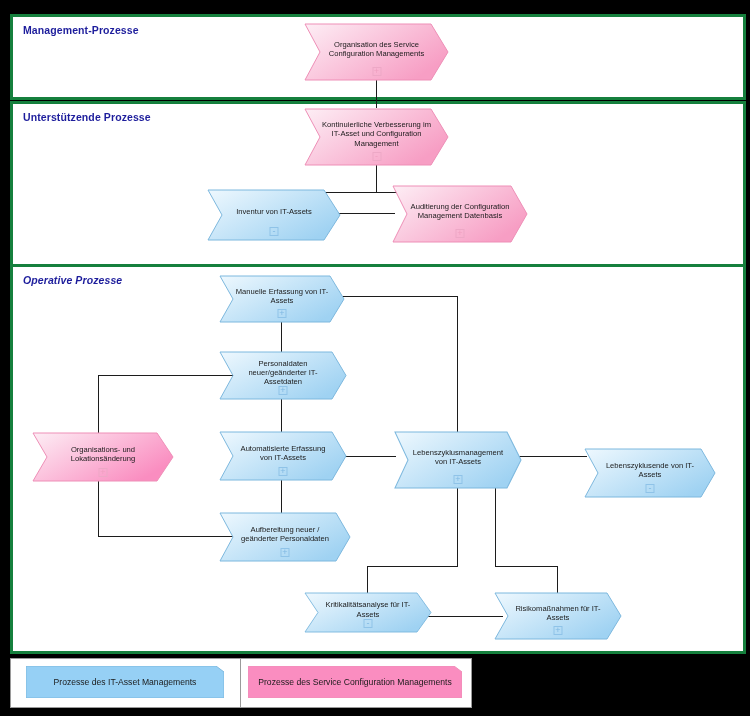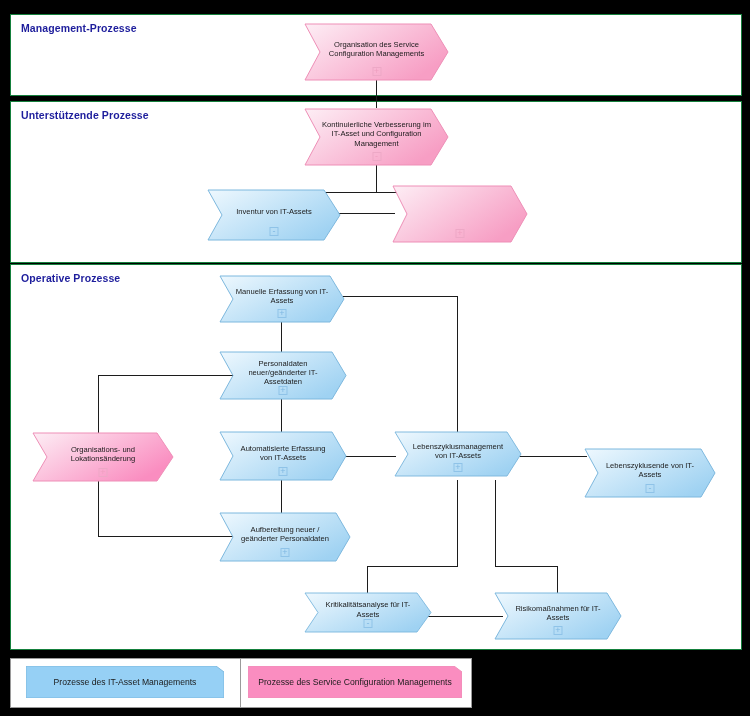--- a/index.html
+++ b/index.html
@@ -1,19 +1,19 @@
 <!DOCTYPE html>
 <html><head>
 <meta charset="utf-8">
 <style>
   html,body{margin:0;padding:0;background:#000;}
   body{width:750px;height:716px;font-family:"Liberation Sans","DejaVu Sans",sans-serif;}
   #canvas{position:relative;width:750px;height:716px;background:#000;overflow:hidden;}
 
-  .band{position:absolute;left:10px;width:730px;background:#ffffff;border:1px solid #15803d;}
+  .band{position:absolute;left:10px;width:730px;background:#ffffff;border:3px solid #15803d;}
   .band-title{position:absolute;left:10px;top:7px;font-size:10.5px;font-weight:bold;color:#1d1d9c;letter-spacing:0.1px;white-space:nowrap;}
 
   .legend-box{position:absolute;background:#ffffff;border:1px solid #9a9a9a;}
 
   
   .node{position:absolute;display:flex;align-items:center;justify-content:center;
         box-sizing:border-box;}
   .node .shape{position:absolute;inset:0;}
   .node .shape svg{width:100%;height:100%;display:block;overflow:visible;}
   .node .label{position:relative;z-index:2;text-align:center;font-size:7.6px;color:#1a1a1a;
@@ -43,21 +43,21 @@
 <div id="canvas">
 
   <div class="band" style="top:14px;height:80px;">
     <div class="band-title">Management-Prozesse</div>
   </div>
 
   <div class="band" style="top:101px;height:160px;">
     <div class="band-title">Unterstützende Prozesse</div>
   </div>
 
-  <div class="band" style="top:264px;height:384px;">
+  <div class="band" style="top:264px;height:384px;font-style:italic;">
     <div class="band-title">Operative Prozesse</div>
   </div>
 
   <div class="legend-box" style="left:10px;top:658px;height:48px;width:238px;"></div>
   <div class="legend-box" style="left:240px;top:658px;height:48px;width:230px;"></div>
 
   <div class="conn v" style="left:376px;top:80px;height:28px;"></div>
 
   <div class="conn v" style="left:376px;top:165px;height:28px;"></div>
   <div class="conn h" style="left:268px;top:192px;width:189px;"></div>
@@ -146,20 +146,21 @@
       <svg viewBox="0 0 134 56" preserveAspectRatio="none">
         <defs>
             <linearGradient id="gp4" x1="0" y1="0" x2="1" y2="0.6">
           <stop offset="0%" stop-color="#fdeef5"></stop>
               <stop offset="100%" stop-color="#f79ec4"></stop>
         </linearGradient>
           </defs>
         <polygon points="0,0 118,0 134,28 118,56 0,56 14,28" fill="url(#gp4)" stroke="#ee8fb7" stroke-width="1"></polygon>
       </svg>
     </div>
+    <div class="label">Auditierung der Configuration Management Datenbasis</div>
     <div class="pm pink">+</div>
   </div>
 
   <div class="node" style="left:220px;top:276px;width:124px;height:46px;">
     <div class="shape">
       <svg viewBox="0 0 124 46" preserveAspectRatio="none">
         <defs>
             <linearGradient id="gb5" x1="0" y1="0" x2="1" y2="0.7">
           <stop offset="0%" stop-color="#eef8fe"></stop>
               <stop offset="100%" stop-color="#9fd2f2"></stop>
@@ -213,21 +214,21 @@
               <stop offset="100%" stop-color="#9fd2f2"></stop>
         </linearGradient>
           </defs>
         <polygon points="0,0 112,0 126,24 112,48 0,48 13,24" fill="url(#gb8)" stroke="#7db8de" stroke-width="1"></polygon>
       </svg>
     </div>
     <div class="label">Automatisierte Erfassung von IT-Assets</div>
     <div class="pm blue">+</div>
   </div>
 
-  <div class="node" style="left:395px;top:432px;width:126px;height:44px;">
+  <div class="node" style="left:395px;top:432px;width:126px;height:56px;">
     <div class="shape">
       <svg viewBox="0 0 126 48" preserveAspectRatio="none">
         <defs>
             <linearGradient id="gb9" x1="0" y1="0" x2="1" y2="0.7">
           <stop offset="0%" stop-color="#eef8fe"></stop>
               <stop offset="100%" stop-color="#9fd2f2"></stop>
         </linearGradient>
           </defs>
         <polygon points="0,0 112,0 126,24 112,48 0,48 13,24" fill="url(#gb9)" stroke="#7db8de" stroke-width="1"></polygon>
       </svg>

